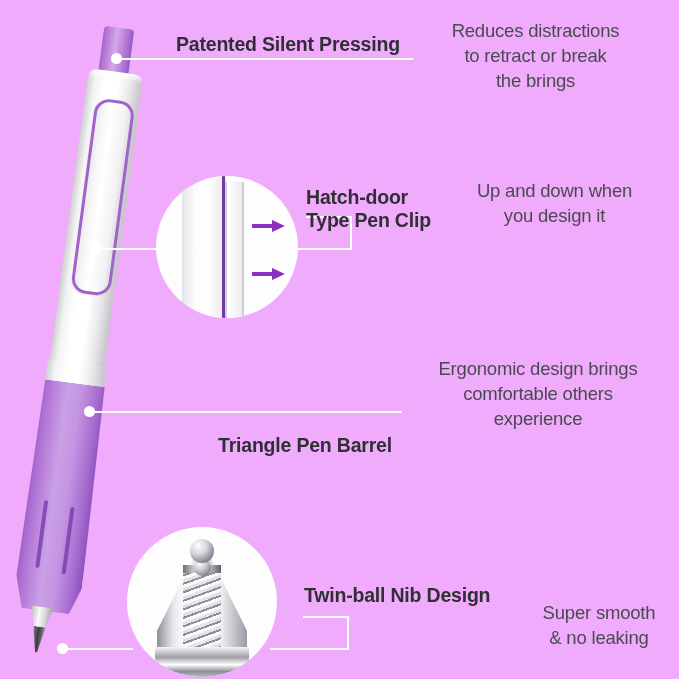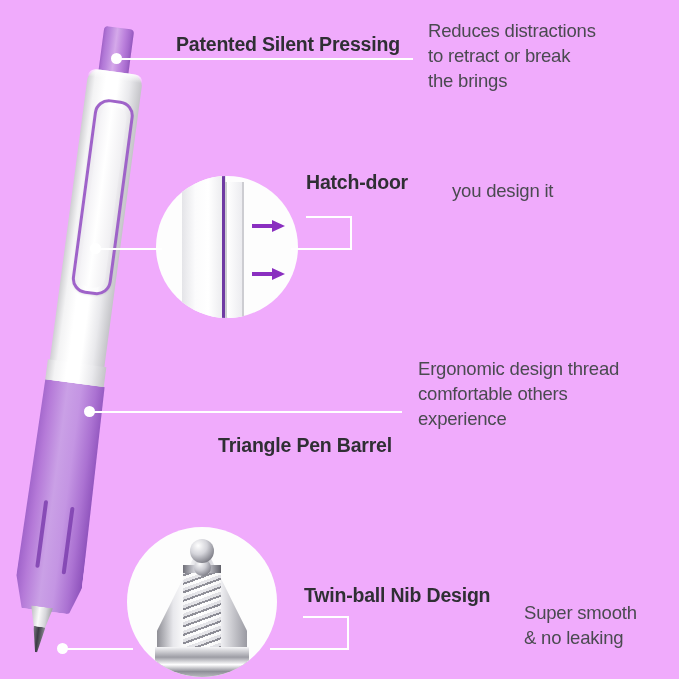--- a/index.html
+++ b/index.html
@@ -25,20 +25,21 @@
     letter-spacing: -0.2px;
     line-height: 23px;
     white-space: nowrap;
   }
   .desc {
     position: absolute;
     color: #4a4a50;
     font-size: 18.5px;
     line-height: 25px;
     letter-spacing: -0.2px;
+    text-align: center;
   }
 
   
   .line-h {
     position: absolute;
     height: 2px;
     background: #ffffff;
   }
   .line-v {
     position: absolute;
@@ -312,32 +313,34 @@
     <div>Reduces distractions</div>
     <div>to retract or break</div>
     <div>the brings</div>
   </div>
 
   <div class="dot" style="left:90px; top:243px;"></div>
   <div class="line-h" style="left:96px; top:248px; width:66px;"></div>
   <div class="line-h" style="left:291px; top:248px; width:61px;"></div>
   <div class="line-v" style="left:350px; top:217px; height:33px;"></div>
   <div class="line-h" style="left:306px; top:216px; width:46px;"></div>
-  <div class="label" style="left:306px; top:171px; line-height:23px;">
+  <div class="label" style="left:306px; top:186px; line-height:23px;">
     <div>Hatch-door</div>
+    <div>Type Pen Clip</div>
   </div>
   <div class="desc" style="left:452px; top:178px; width:205px;">
+    <div>Up and down when</div>
     <div>you design it</div>
   </div>
 
   <div class="dot" style="left:84px; top:406px;"></div>
   <div class="line-h" style="left:90px; top:411px; width:312px;"></div>
   <div class="label" style="left:218px; top:386px;margin-top:48px;">Triangle Pen Barrel</div>
   <div class="desc" style="left:418px; top:356px; width:240px;">
-    <div>Ergonomic design thread</div>
+    <div>Ergonomic design brings</div>
     <div>comfortable others</div>
     <div>experience</div>
   </div>
 
   <div class="dot" style="left:57px; top:643px;"></div>
   <div class="line-h" style="left:63px; top:648px; width:70px;"></div>
   <div class="line-h" style="left:270px; top:648px; width:79px;"></div>
   <div class="line-v" style="left:347px; top:617px; height:33px;"></div>
   <div class="line-h" style="left:303px; top:616px; width:46px;"></div>
   <div class="label" style="left:304px; top:584px;text-align:center;">Twin-ball Nib Design</div>

